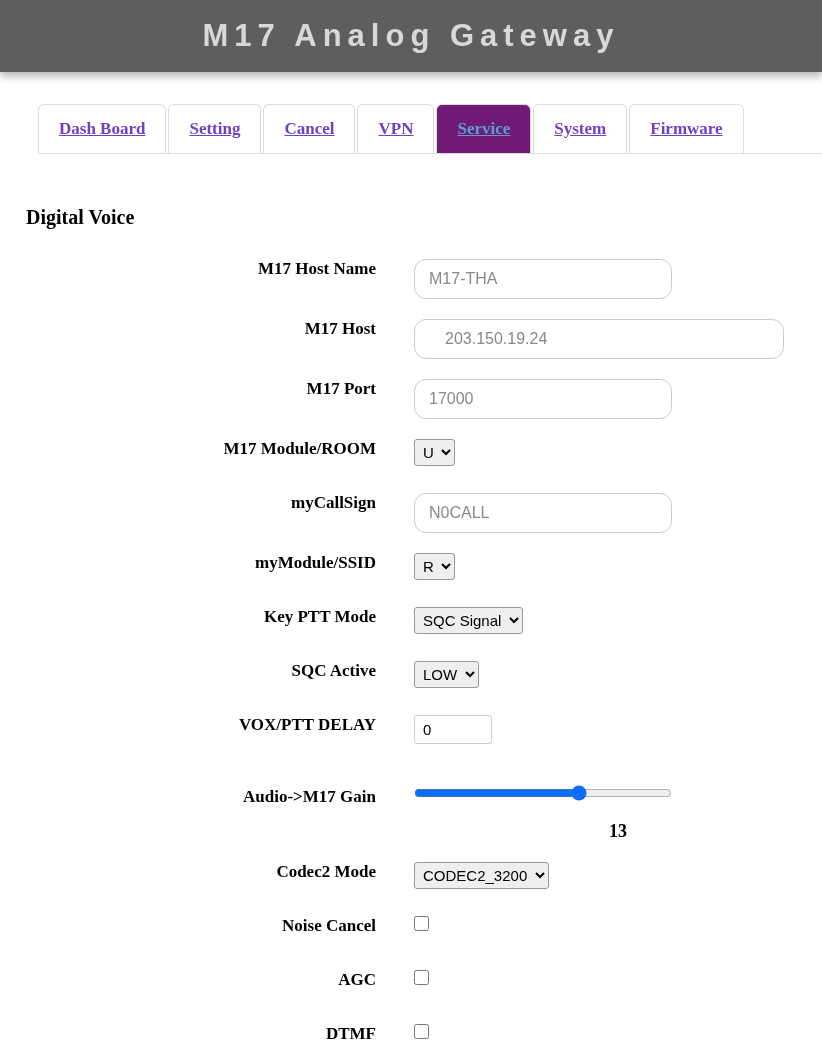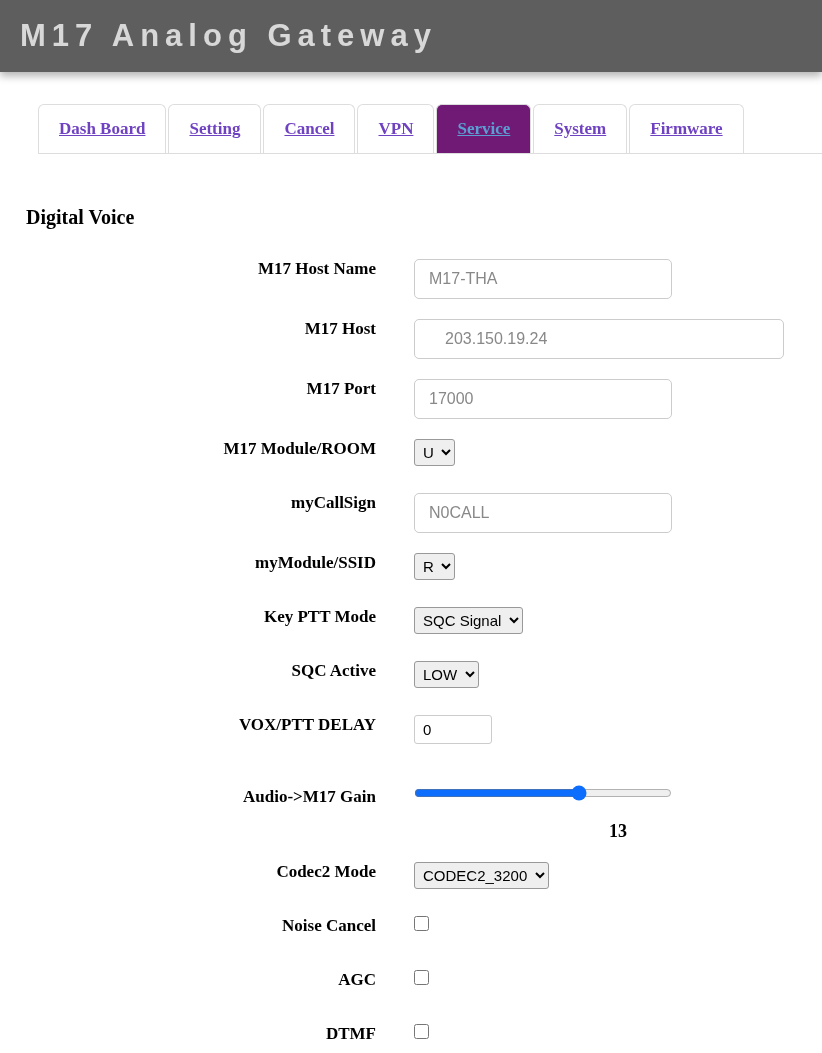--- a/index.html
+++ b/index.html
@@ -15,20 +15,21 @@
     .header {
       background: #5e5e5e;
       padding: 18px 20px;
       box-shadow: 0 4px 8px rgba(0,0,0,0.3);
     }
     .header h1 {
       color: #d8d8d8;
       font-size: 31px;
       font-weight: bold;
       letter-spacing: 6px;
+      text-align: center;
     }
     .tabs {
       display: flex;
       margin: 32px 0 0 38px;
     }
     .tab {
       border: 1px solid #ddd;
       border-bottom: none;
       border-radius: 6px 6px 0 0;
       padding: 14px 20px;
@@ -73,21 +74,21 @@
       font-size: 17px;
       font-weight: bold;
       color: #000;
       padding-right: 38px;
     }
     .form-control {
       flex: 1;
     }
     input[type="text"] {
       border: 1px solid #ccc;
-      border-radius: 5px;
+      border-radius: 12px;
       padding: 10px 14px;
       font-size: 16px;
       color: #888;
       width: 258px;
     }
     input[type="text"].wide {
       width: 370px;
       padding-left: 30px;
     }
     input[type="text"].narrow {

